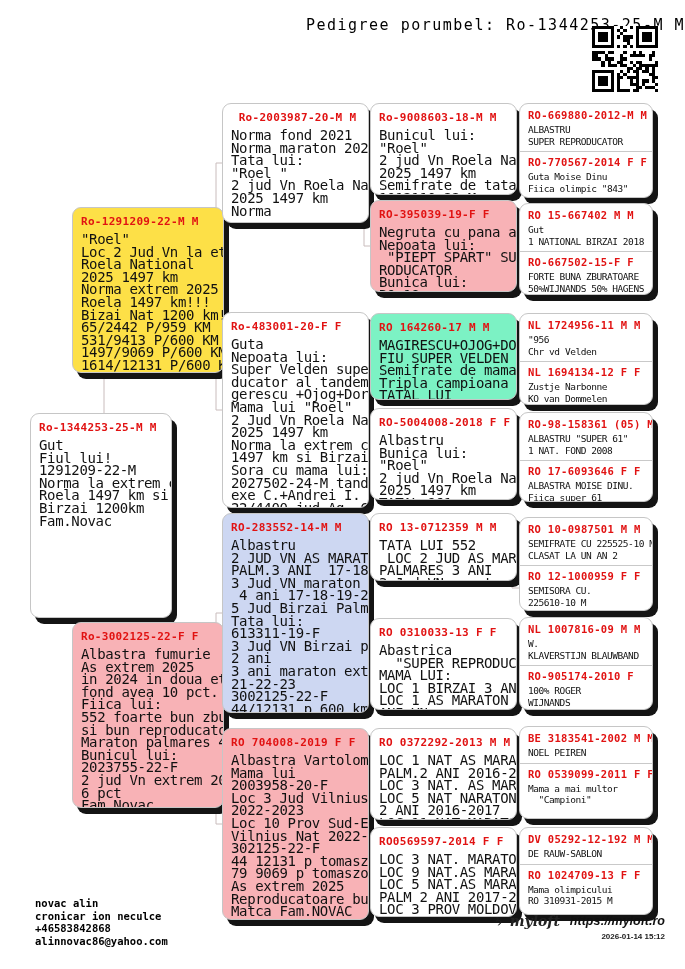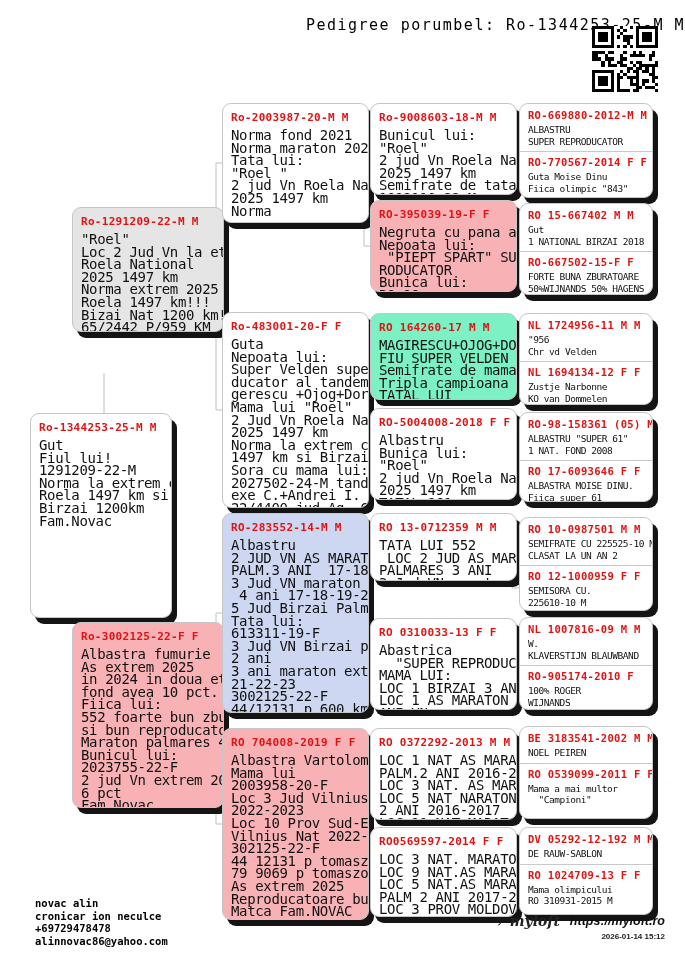--- a/index.html
+++ b/index.html
@@ -310,21 +310,21 @@
       <line x1="512" y1="749" x2="512" y2="796" stroke="#c9bcbc" stroke-width="1"></line>
       <line x1="512" y1="749" x2="519" y2="749" stroke="#c9bcbc" stroke-width="1"></line>
       <line x1="512" y1="796" x2="519" y2="796" stroke="#c9bcbc" stroke-width="1"></line>
       <line x1="517" y1="872" x2="512" y2="872" stroke="#c9bcbc" stroke-width="1"></line>
       <line x1="512" y1="849" x2="512" y2="892" stroke="#c9bcbc" stroke-width="1"></line>
       <line x1="512" y1="849" x2="519" y2="849" stroke="#c9bcbc" stroke-width="1"></line>
       <line x1="512" y1="892" x2="519" y2="892" stroke="#c9bcbc" stroke-width="1"></line>
     </svg>
 
   <div id="boxes">
-      <div class="box" style="left: 72px; top: 207px; width: 152px; height: 125px; background: #e5e5e5;">
+      <div class="box" style="left: 72px; top: 207px; width: 152px; height: 166px; background: #fde047;">
         <div class="hdr" style="color: rgb(225, 18, 18);">Ro-1291209-22-M M</div>
         <div class="bd">"Roel"
 Loc 2 Jud Vn la etapa:
 Roela National
 2025 1497 km
 Norma extrem 2025 din:
 Roela 1497 km!!!
 Bizai Nat 1200 km!!!
 65/2442 P/959 KM
 531/9413 P/600 KM
@@ -351,21 +351,21 @@
 552 foarte bun zburator
 si bun reproducator
 Maraton palmares 4 ani
 Bunicul lui:
 2023755-22-F
 2 jud Vn extrem 2024 10.
 6 pct
 Fam.Novac</div>
       </div>
       <div class="box" style="left: 222px; top: 103px; width: 147px; height: 120px; background: rgb(255, 255, 255);">
-        <div class="hdr" style="color: rgb(225, 18, 18);">Ro-2003987-20-M M</div>
+        <div class="hdr" style="color: rgb(225, 18, 18); text-align: center;">Ro-2003987-20-M M</div>
         <div class="bd">Norma fond 2021
 Norma maraton 2022
 Tata lui:
 "Roel "
 2 jud Vn Roela National
 2025 1497 km
 Norma</div>
       </div>
       <div class="box" style="left: 222px; top: 312px; width: 147px; height: 196px; background: rgb(255, 255, 255);">
         <div class="hdr" style="color: rgb(225, 18, 18);">Ro-483001-20-F F</div>
@@ -589,21 +589,21 @@
           <div class="hdr" style="color: rgb(225, 18, 18);">RO 1024709-13 F F</div>
           <div class="bd">Mama olimpicului
 RO 310931-2015 M</div>
         </div>
       </div>
     </div>
 
   <div class="footer">
     <div>novac alin</div>
     <div>cronicar ion neculce</div>
-    <div>+69729478478</div>
+    <div>+46583842868</div>
     <div>alinnovac86@yahoo.com</div>
   </div>
 
   <div class="brand">
     <div class="logo-row">
       <svg width="20" height="18" viewBox="0 0 20 18">
         <path d="M3 3 C8 1 6 8 2 9 C7 9 11 6 10 12 L6 17 L11 13 L8 16" stroke="#222" stroke-width="1.1" fill="none" stroke-linecap="round"></path>
       </svg>
       <span class="logo-text">myloft</span>
       <span class="brand-url">https://myloft.ro</span>

